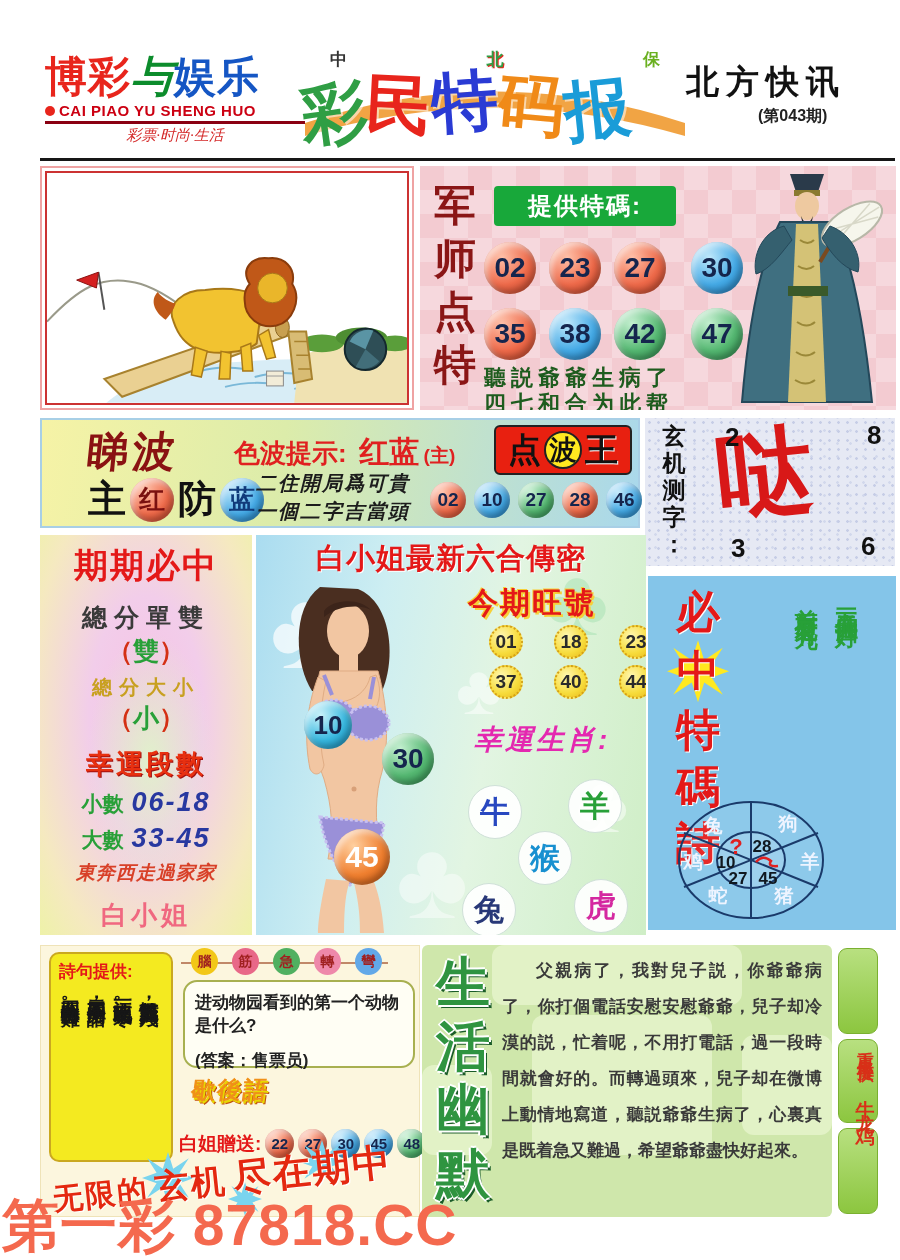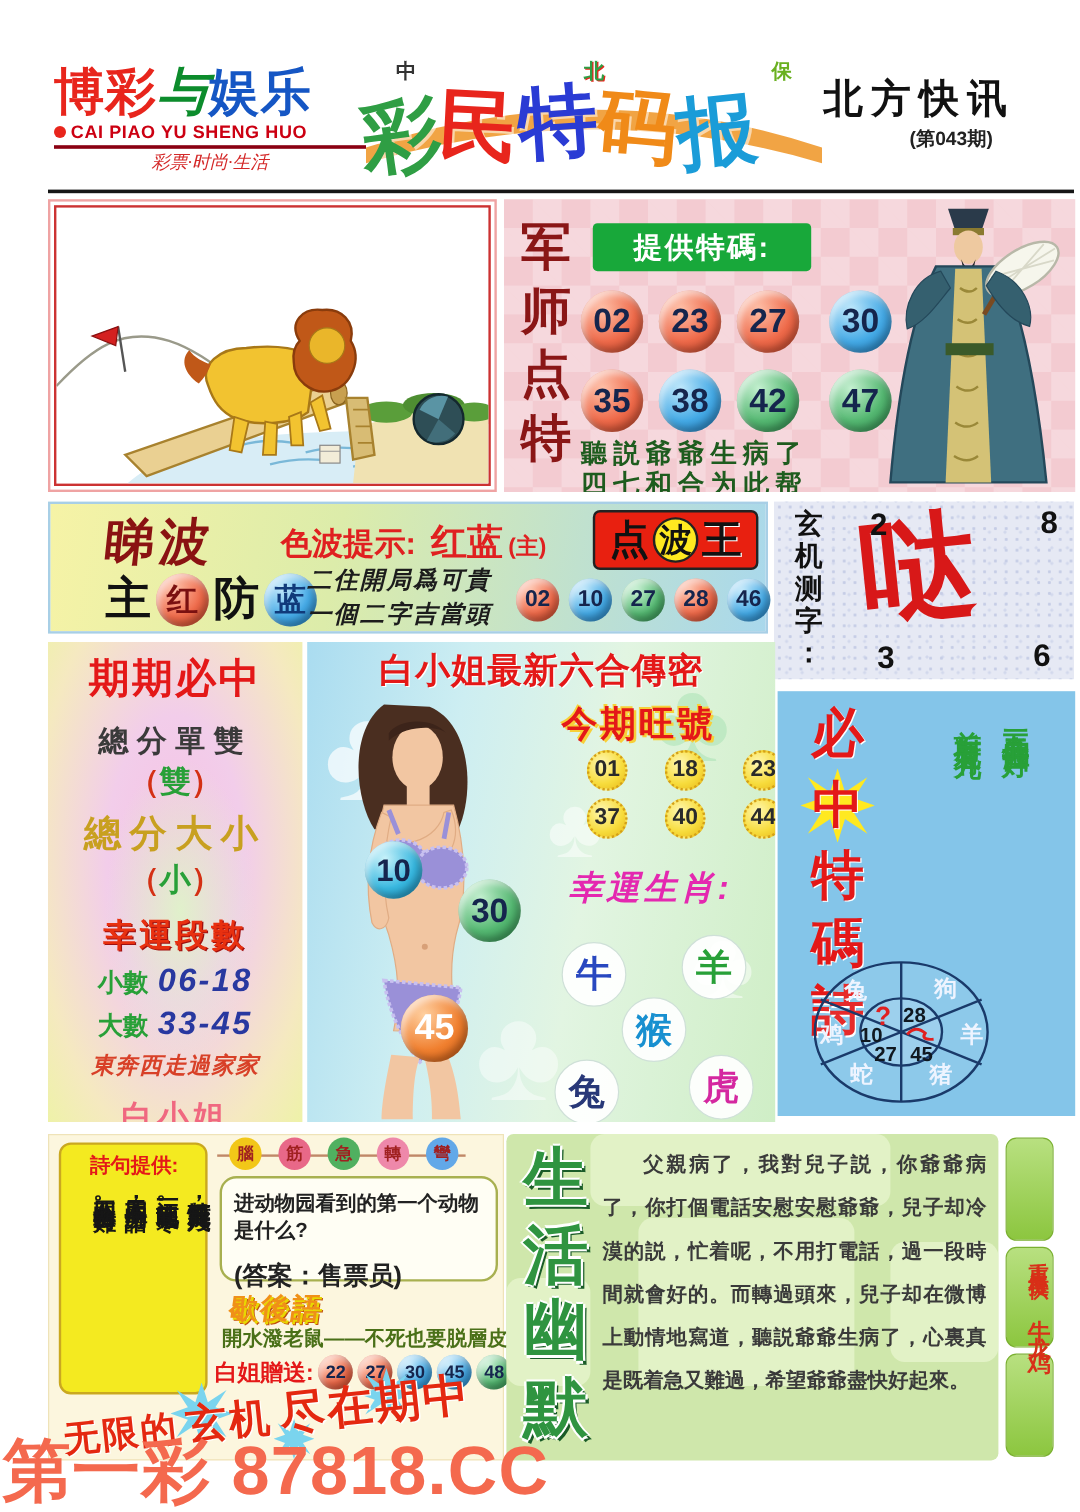--- a/index.html
+++ b/index.html
@@ -102,21 +102,21 @@
   .xz-n{position:absolute;font-size:26px;font-weight:bold;color:#111;}
   
   #qiqi{position:absolute;left:40px;top:535px;width:212px;height:400px;text-align:center;overflow:hidden;
         background:
           radial-gradient(ellipse at 52% 56%,rgba(222,245,200,.9) 0%,rgba(222,245,200,0) 40%),
           radial-gradient(ellipse at 50% 45%,#f6c3e4 0%,#f2cdea 38%,#f5e9c0 78%,#eef2a8 100%);}
   .qq-title{margin-top:8px;font-size:34px;font-weight:900;color:#e41818;letter-spacing:2px;}
   .qq-l1{margin-top:12px;font-size:25px;font-weight:900;color:#3a3a3a;letter-spacing:7px;}
   .qq-p{font-size:26px;font-weight:900;color:#d43014;}
   .qq-p .v{color:#28a038;}
-  .qq-l2{margin-top:5px;font-size:31px;font-weight:900;color:#c8a020;letter-spacing:7px;}
+  .qq-l2{margin-top:5px;font-size:20px;font-weight:900;color:#c8a020;letter-spacing:7px;}
   .qq-lucky{margin-top:10px;font-size:27px;font-weight:900;color:#e83010;letter-spacing:3px;text-shadow:1px 1px 0 #a01010;}
   .qq-range{margin-top:5px;font-weight:900;}
   .qq-range .lab{font-size:21px;color:#28a038;margin-right:8px;}
   .qq-range .num{font-size:27px;color:#2838a0;font-style:italic;letter-spacing:2px;}
   .qq-verse{margin-top:6px;font-size:19px;font-weight:900;font-style:italic;color:#d84028;
             font-family:"Liberation Serif",serif;letter-spacing:1px;}
   .qq-lady{margin-top:12px;font-size:26px;font-weight:900;color:#f06880;letter-spacing:4px;}
   
   #baixj{position:absolute;left:256px;top:535px;width:390px;height:400px;overflow:hidden;
          background:linear-gradient(100deg,#aadcf0 0%,#cdeef2 30%,#e2f5e2 58%,#cfeec6 100%);}
@@ -144,35 +144,35 @@
   .bz-star{position:relative;width:62px;height:62px;margin:0 auto;display:flex;align-items:center;justify-content:center;}
   .bz-star::before{content:"";position:absolute;inset:0;background:#ffe920;
         clip-path:polygon(50% 0%,60% 32%,90% 12%,72% 40%,100% 50%,72% 60%,90% 88%,60% 68%,50% 100%,40% 68%,10% 88%,28% 60%,0% 50%,28% 40%,10% 12%,40% 32%);}
   .bz-star span{position:relative;font-size:42px;font-weight:900;color:#e41818;text-shadow:1px 1px 0 #fff;}
   .bz-poem{position:absolute;right:30px;top:14px;height:240px;writing-mode:vertical-rl;
            font-size:23px;font-weight:900;color:#28a038;letter-spacing:3px;line-height:1.75;
            font-family:"Liberation Serif",serif;}
   
   #bl{position:absolute;left:40px;top:945px;width:380px;height:272px;background:#fcf6de;border:1px solid #efe3b8;box-sizing:border-box;}
   .sj-box{position:absolute;left:8px;top:6px;width:124px;height:210px;background:#f4ea20;border:2px solid #caa820;
-          border-radius:10px;box-sizing:border-box;padding:4px 20px;}
+          border-radius:10px;box-sizing:border-box;padding:4px 4px;}
   .sj-title{font-size:17px;font-weight:900;color:#e41818;margin:2px 0 3px 4px;letter-spacing:0;}
   .sj-cols{height:172px;writing-mode:vertical-rl;font-size:19px;font-weight:900;color:#161616;
            line-height:1.38;letter-spacing:1px;margin-left:2px;}
   .nj-badges{position:absolute;left:150px;top:2px;display:flex;gap:14px;align-items:center;}
   .nj-badges::before{content:"";position:absolute;left:-10px;right:-6px;top:50%;height:2px;background:#c08868;z-index:0;}
   .nj-badge{position:relative;z-index:1;width:27px;height:27px;border-radius:50%;display:flex;align-items:center;
             justify-content:center;font-size:14px;font-weight:900;color:#a02020;}
   .nj-badge:nth-child(1){background:#f2c718;} .nj-badge:nth-child(2){background:#e86888;}
   .nj-badge:nth-child(3){background:#50b060;} .nj-badge:nth-child(4){background:#ee88aa;}
   .nj-badge:nth-child(5){background:#62a8e8;}
   .qbox{position:absolute;left:142px;top:34px;width:232px;height:88px;background:#fffef4;border:2px solid #a8b050;
         border-radius:14px;box-sizing:border-box;padding:9px 10px;}
   .qbox .q{font-size:17px;font-weight:900;color:#222;}
-  .qbox .a{margin-top:12px;font-size:21px;font-weight:900;color:#222;}
+  .qbox .a{margin-top:12px;font-size:17px;font-weight:900;color:#222;}
   .xh-title{position:absolute;left:150px;top:128px;font-size:24px;font-weight:900;color:#f09018;
             text-shadow:2px 2px 0 #e8d800,3px 3px 0 #c05010;transform:skewX(-8deg);letter-spacing:2px;}
   .xh-text{position:absolute;left:144px;top:158px;font-size:17px;font-weight:900;color:#4a7018;white-space:nowrap;}
   .gift{position:absolute;left:138px;top:183px;display:flex;align-items:center;gap:4px;}
   .gift .lab{font-size:19px;font-weight:900;color:#e41818;white-space:nowrap;}
   
   .slogan{position:absolute;left:52px;top:1152px;width:380px;transform:rotate(-6deg);color:#e42810;
           font-weight:900;letter-spacing:2px;text-shadow:1px 1px 0 #fff;white-space:nowrap;z-index:5;}
   .slogan .s1{font-size:30px;} .slogan .s2{font-size:34px;} .slogan .s3{font-size:38px;}
   .burst{position:absolute;background:#7ad4ee;z-index:4;
@@ -477,21 +477,20 @@
     <span class="nj-badge">轉</span>
     <span class="nj-badge">彎</span>
   </div>
 
   <div class="qbox">
     <div class="q">进动物园看到的第一个动物是什么?</div>
     <div class="a">(答案：售票员)</div>
   </div>
 
   <div class="xh-title">歇後語</div>
-  <div class="xh-text">開水潑老鼠——不死也要脱層皮</div>
 
   <div class="gift">
     <span class="lab">白姐贈送:</span>
     <span class="ball red b30">22</span>
     <span class="ball red b30">27</span>
     <span class="ball blue b30">30</span>
     <span class="ball blue b30">45</span>
     <span class="ball green b30">48</span>
   </div>
 </div>

